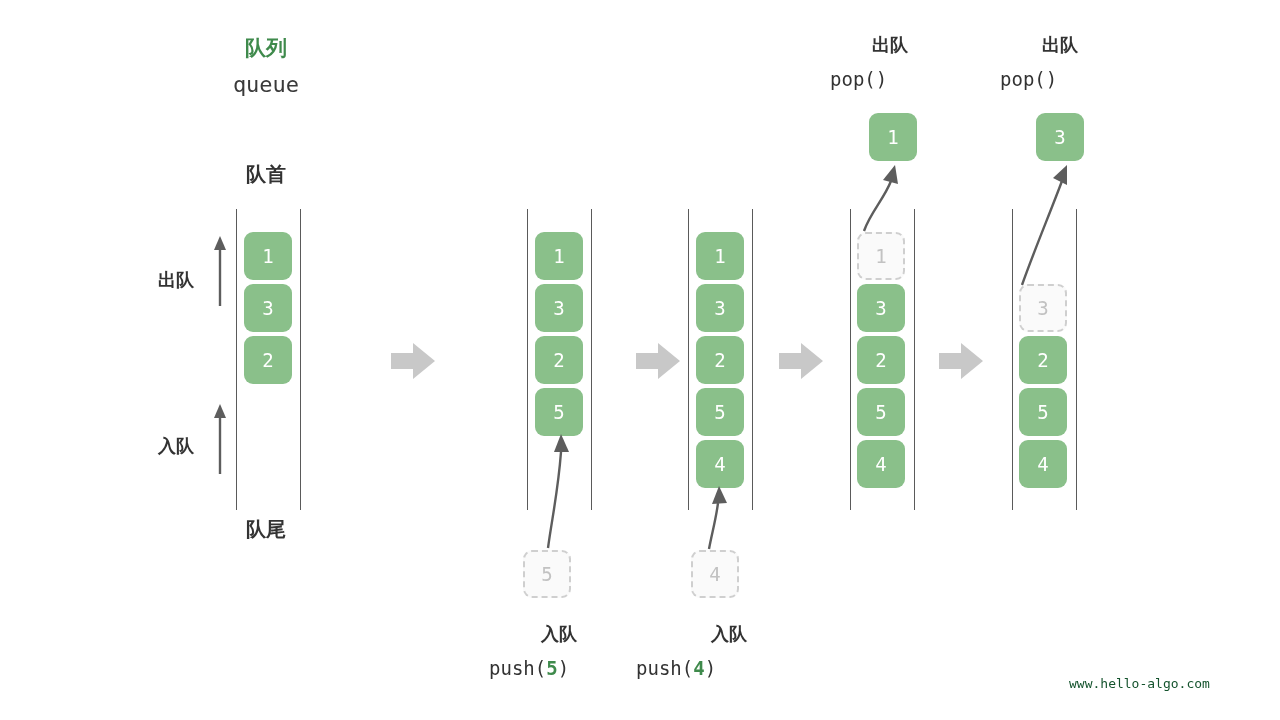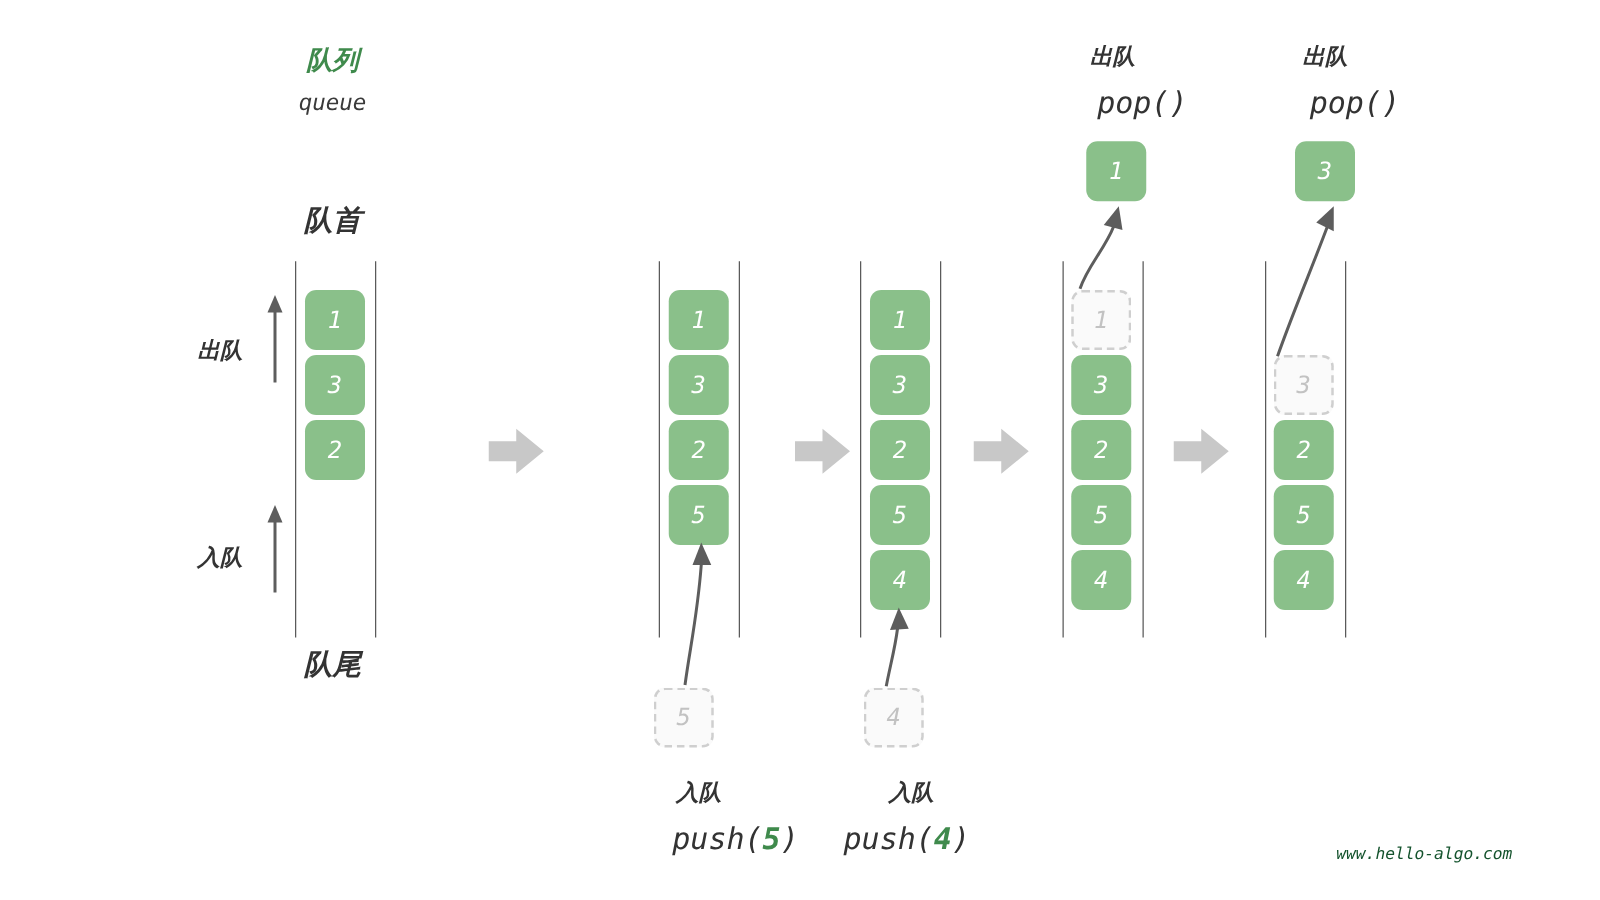--- a/index.html
+++ b/index.html
@@ -12,64 +12,63 @@
     background: #ffffff;
     font-family: "Liberation Sans", "DejaVu Sans", sans-serif;
     overflow: hidden;
     position: relative;
   }
   #stage {
     position: absolute;
     left: 0; top: 0;
     width: 1280px;
     height: 568px;
-    font-style: italic;
   }
   .abs { position: absolute; }
 
   
   .title-cn {
     font-size: 21px;
     font-weight: bold;
     color: #3f8a4c;
     text-align: center;
     white-space: nowrap;
   }
   .title-code {
     font-family: "DejaVu Sans Mono", "Liberation Mono", monospace;
-    font-size: 18px;
+    font-size: 22px;
     color: #3a3a3a;
     text-align: center;
     white-space: nowrap;
   }
   .label-cn {
-    font-size: 23px;
+    font-size: 20px;
     font-weight: bold;
     color: #333333;
     text-align: center;
     white-space: nowrap;
   }
   .op-cn {
     font-size: 18px;
     font-weight: bold;
     color: #333333;
     text-align: center;
     white-space: nowrap;
   }
   .op-cn-light {
     font-size: 18px;
     color: #333333;
     text-align: center;
     white-space: nowrap;
   }
   .op-code {
     font-family: "DejaVu Sans Mono", "Liberation Mono", monospace;
-    font-size: 24px;
-    color: #333333;
-    text-align: right;
+    font-size: 19px;
+    color: #333333;
+    text-align: left;
     white-space: nowrap;
   }
   .op-code .arg { color: #3f8a4c; font-weight: bold; }
 
   .watermark {
     font-family: "DejaVu Sans Mono", "Liberation Mono", monospace;
     font-size: 13px;
     color: #14532d;
     white-space: nowrap;
   }
@@ -160,21 +159,21 @@
   <div class="cell" style="left:535px; top:336px;">2</div>
   <div class="cell" style="left:535px; top:388px;">5</div>
 
   <div class="cell ghost" style="left:523px; top:550px;">5</div>
   <svg class="abs" style="left:540px; top:432px;" width="40" height="120">
     <path class="arrow-line" d="M 8 116 C 12 86, 18 60, 21 20"></path>
     <polygon class="arrow-head" points="21,2 14,20 29,20"></polygon>
   </svg>
 
   <div class="op-cn-light abs" style="left:499px; top:622px; width:120px; font-weight:bold;">入队</div>
-  <div class="op-code abs" style="left:499px; top:657px; width:140px;"><span>push(</span><span class="arg">5</span><span>)</span></div>
+  <div class="op-code abs" style="left:489px; top:657px; width:140px;"><span>push(</span><span class="arg">5</span><span>)</span></div>
 
   <svg class="block-arrow" style="left:636px; top:343px;">
     <polygon fill="#c8c8c8" points="0,10 22,10 22,0 44,18 22,36 22,26 0,26"></polygon>
   </svg>
 
   <div class="rail" style="left:688px; top:209px; height:301px;"></div>
   <div class="rail" style="left:752px; top:209px; height:301px;"></div>
 
   <div class="cell" style="left:696px; top:232px;">1</div>
   <div class="cell" style="left:696px; top:284px;">3</div>

